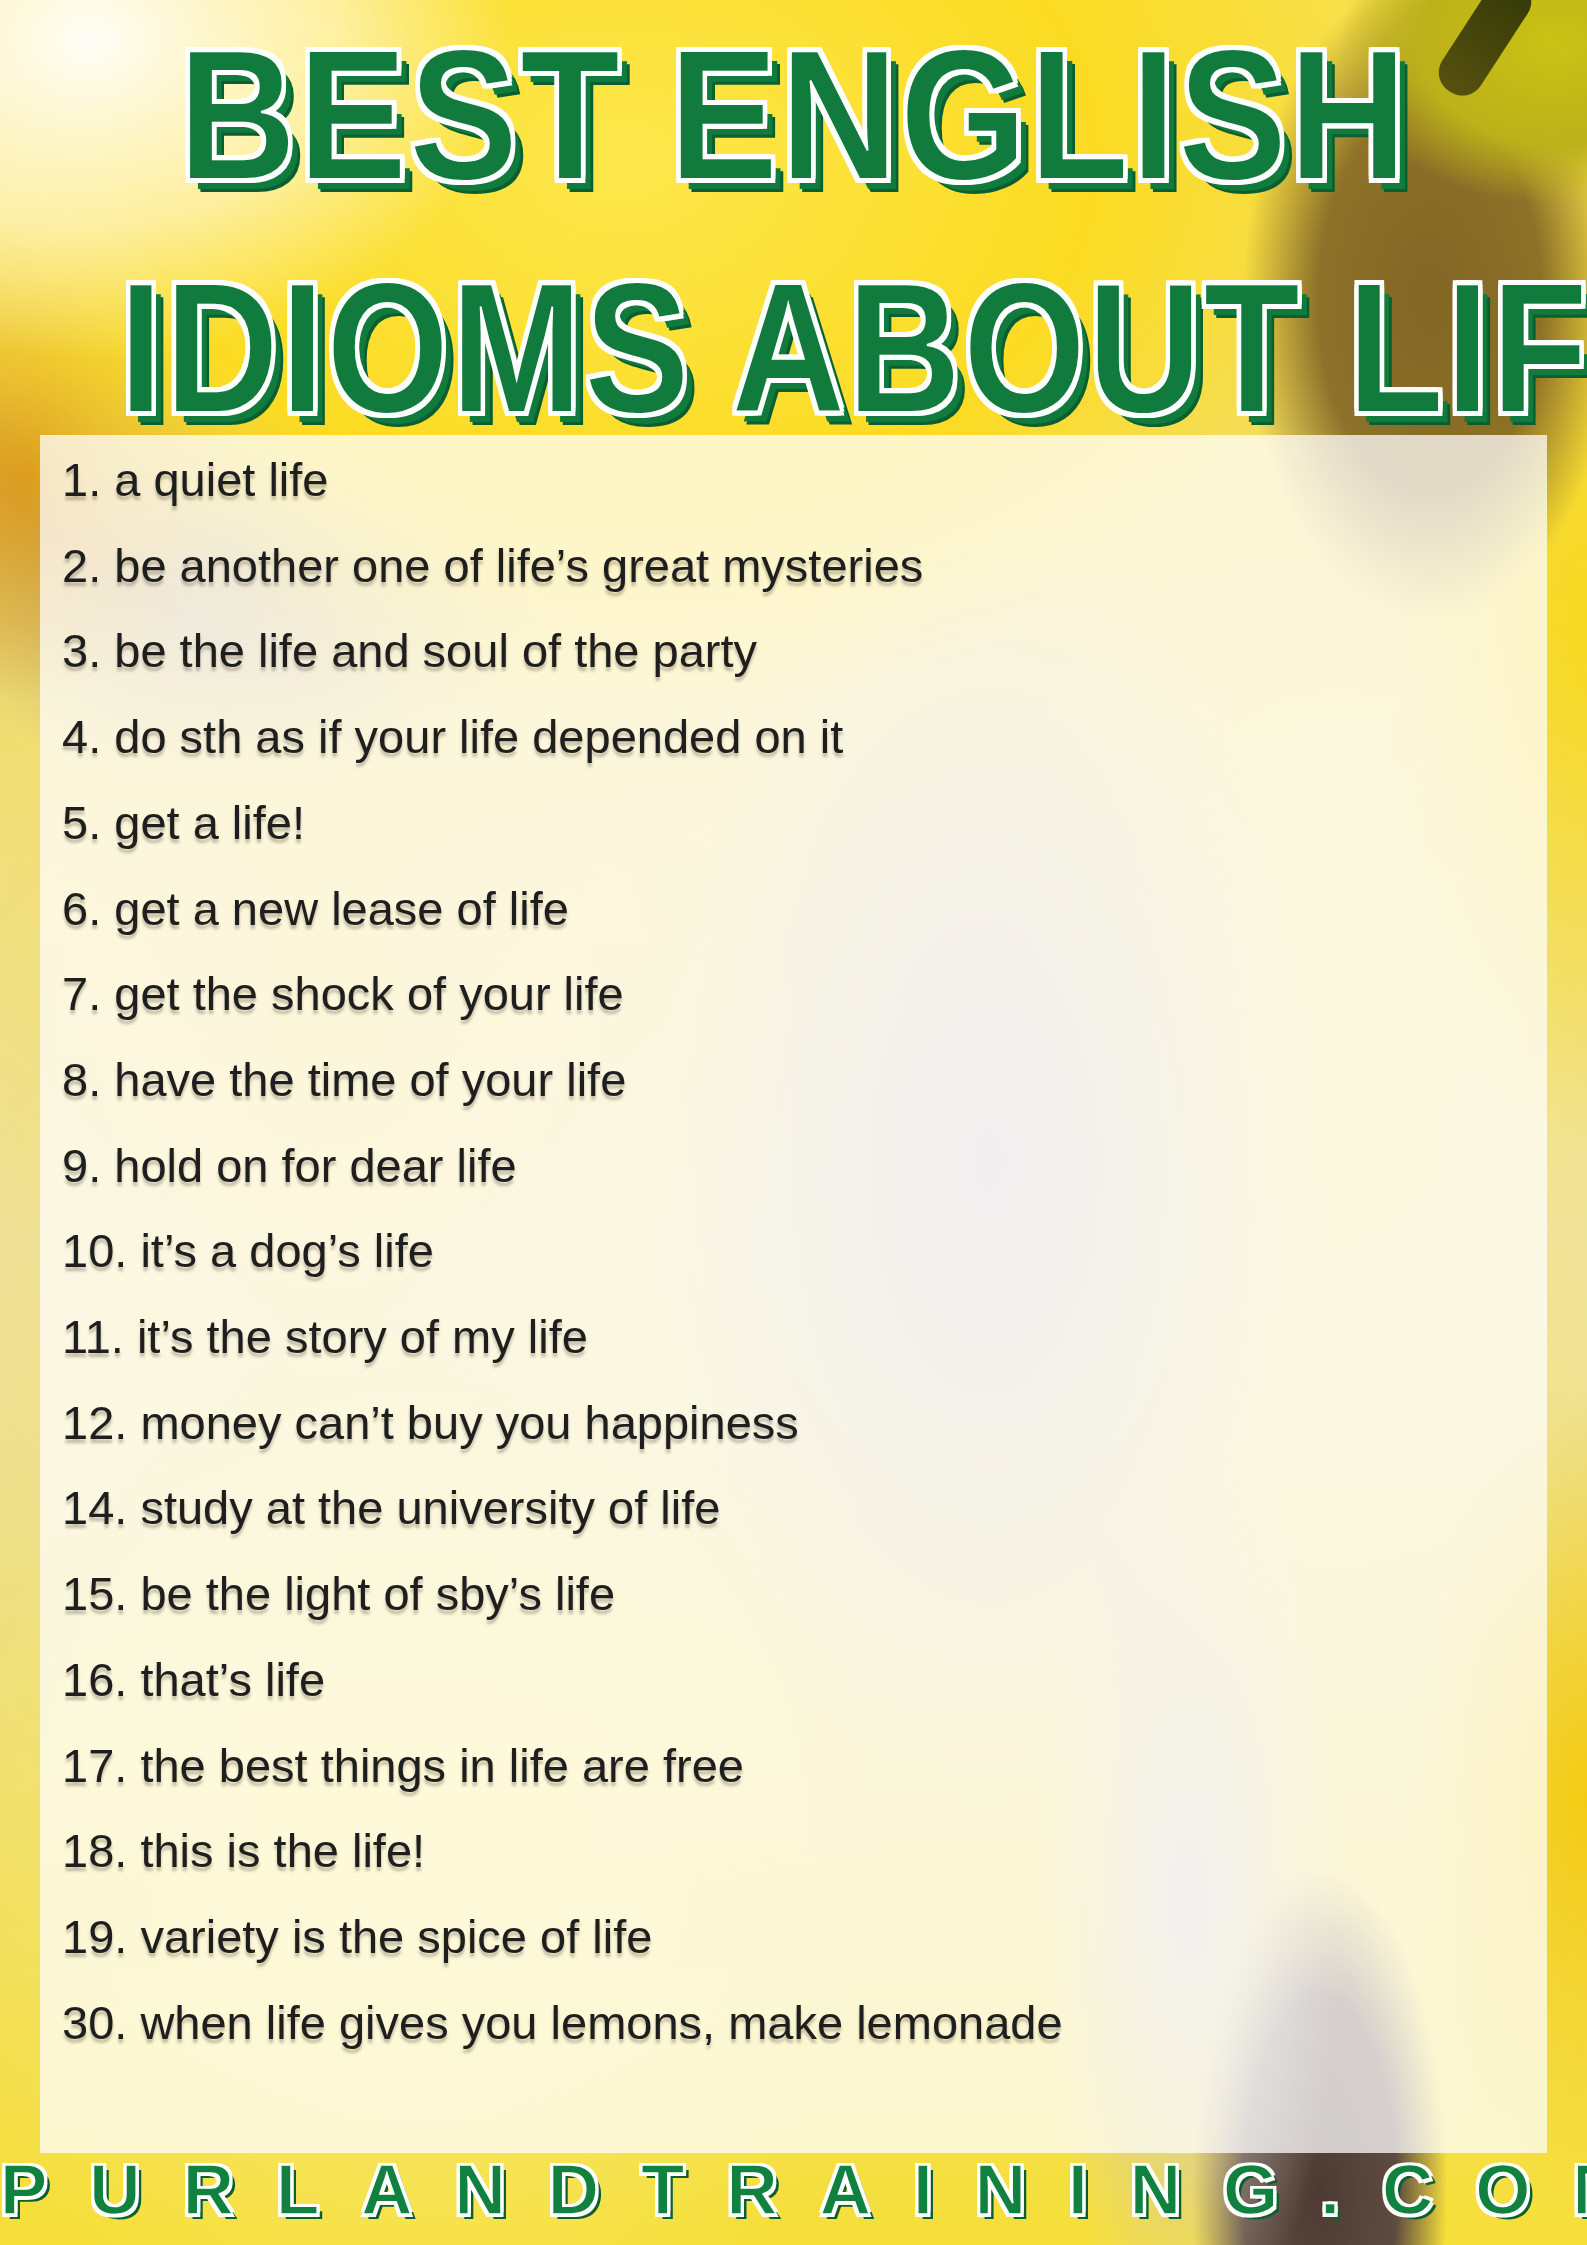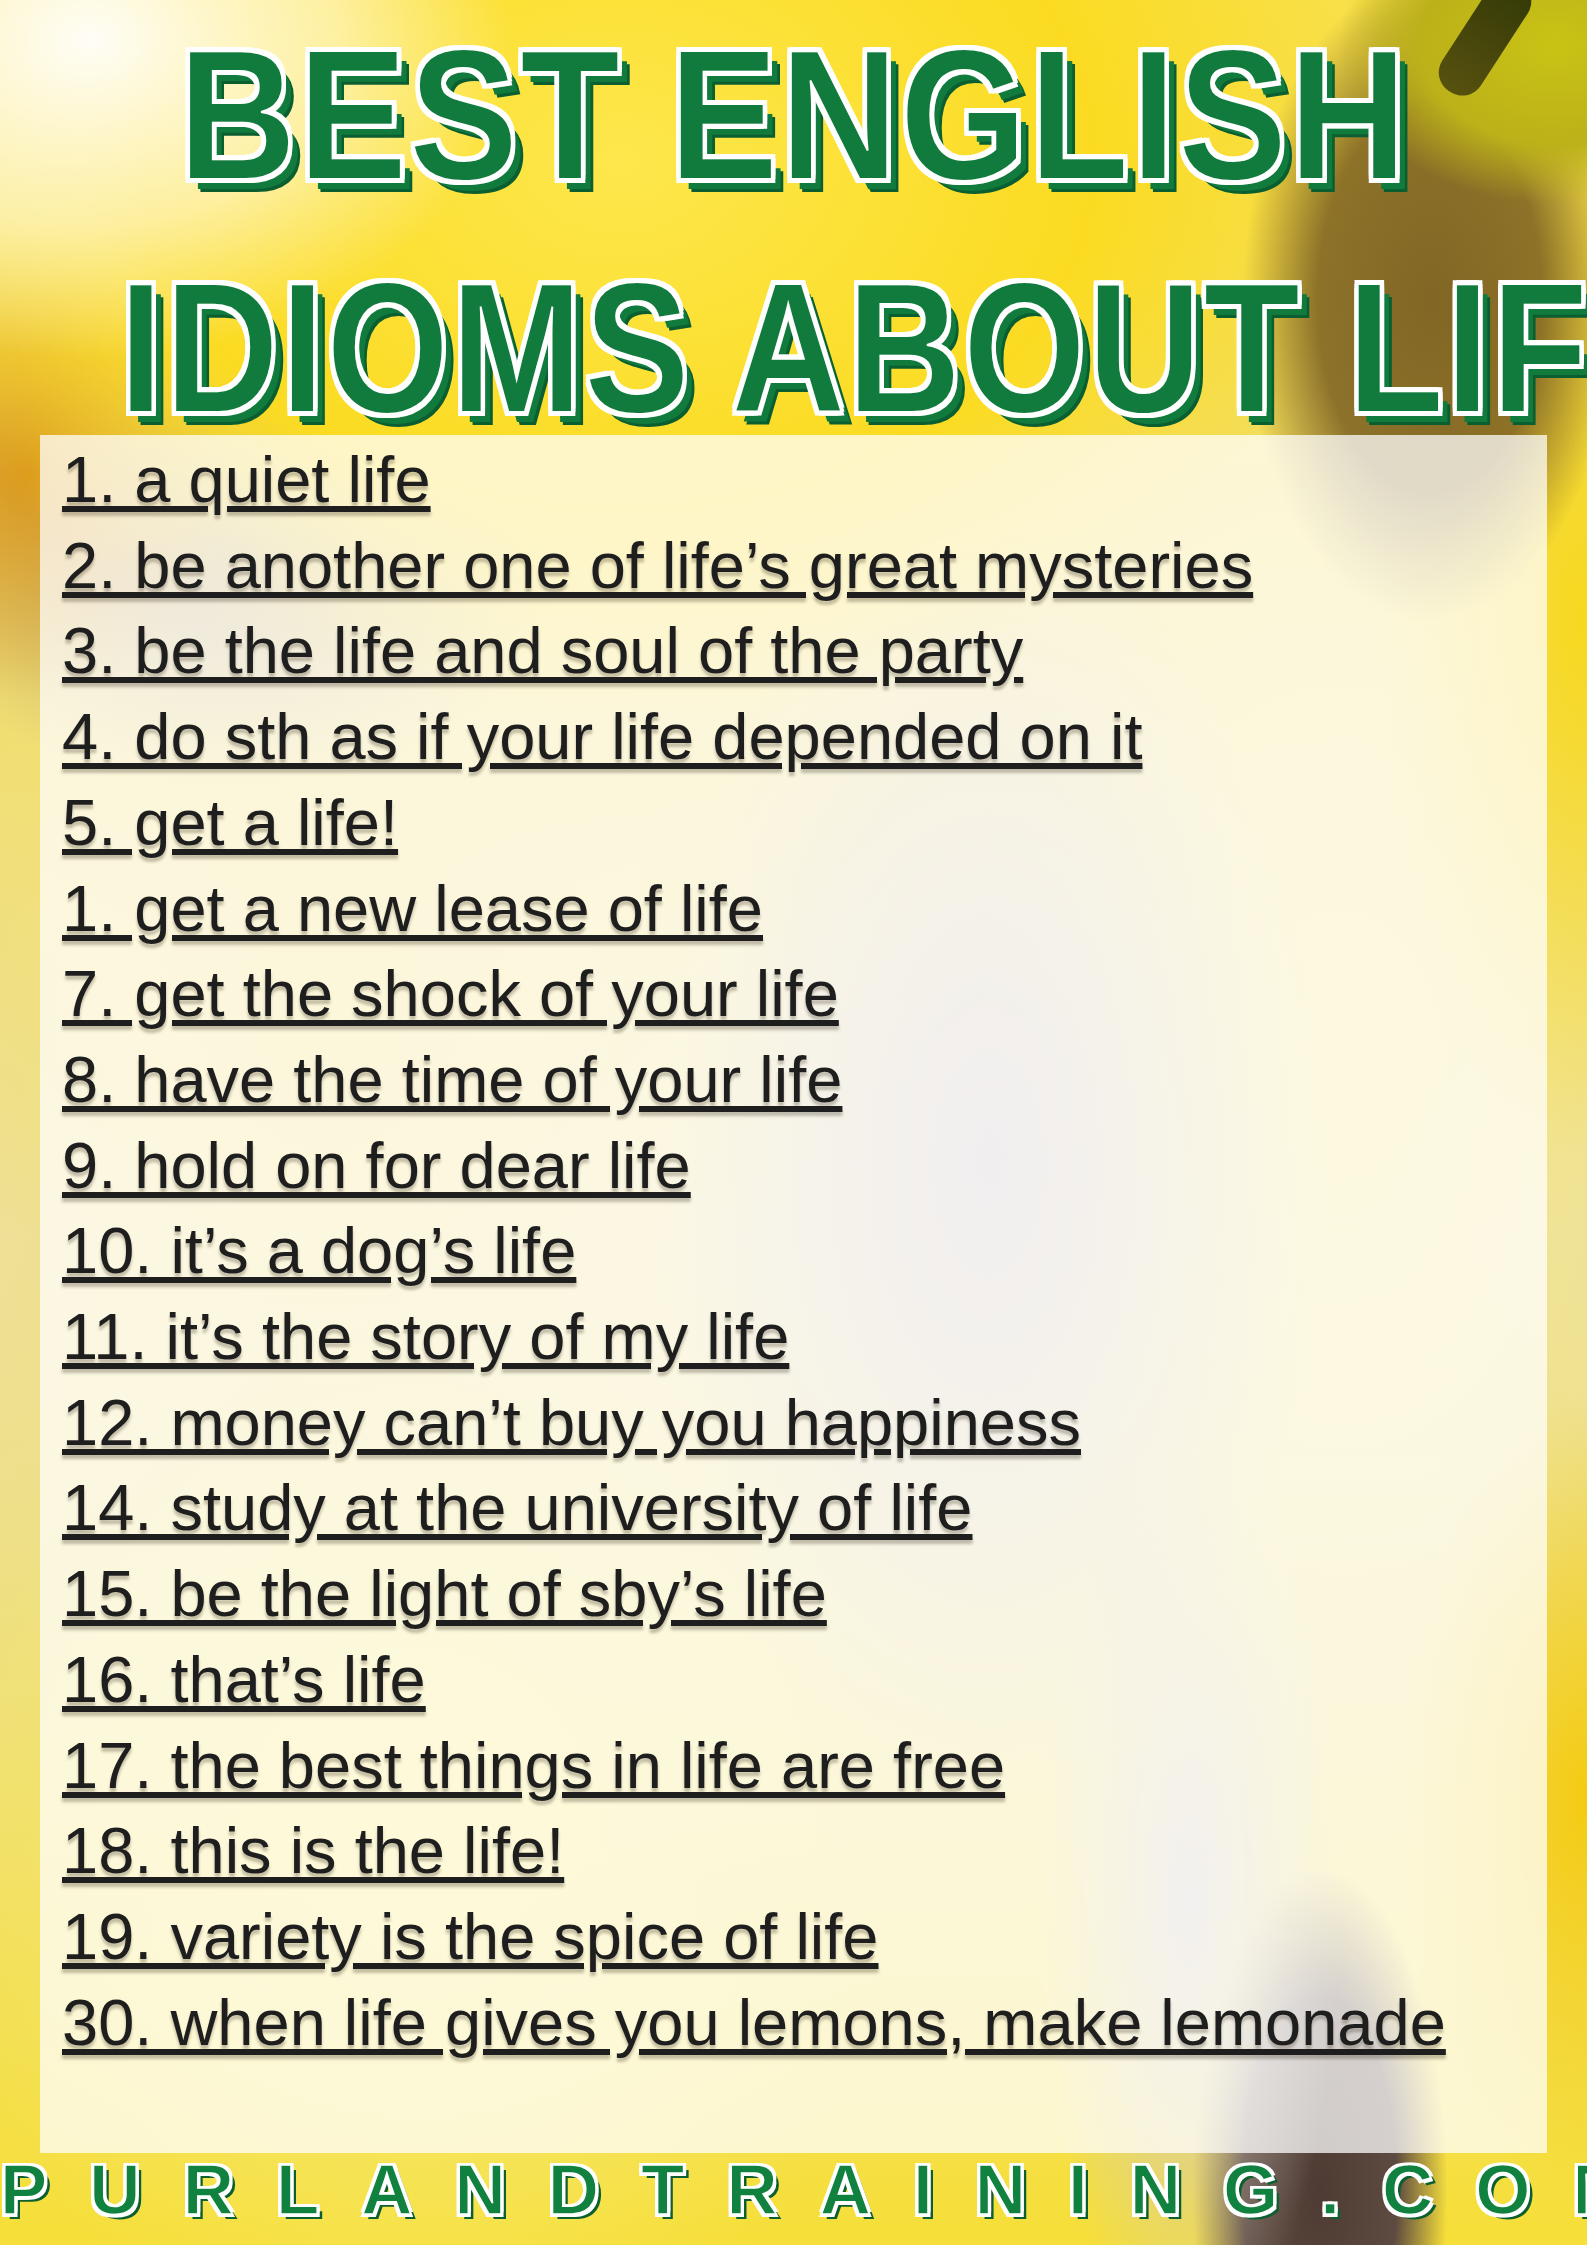--- a/index.html
+++ b/index.html
@@ -75,26 +75,25 @@
     position:absolute;
     left:40px;top:435px;
     width:1507px;height:1718px;
     background:rgba(255,255,255,.74);
   }
   .idiom-list{
     margin:0;padding:2px 10px 0 22px;
     list-style:none;
   }
   .idiom{
-    font-size:65px;
+    font-size:47px;
     line-height:85.7px;
     color:#1e1e1e;
     white-space:nowrap;
     text-shadow:0 4px 3px rgba(40,30,10,.28);
-    text-decoration:underline;
   }
   
   .site{
     position:absolute;left:0;right:0;top:2158px;
     text-align:center;
   }
   .site span{
     font-size:71px;font-weight:bold;line-height:64px;
     letter-spacing:42px;text-indent:42px;
     color:#11813f;
@@ -118,21 +117,21 @@
     <div class="title-line line2">IDIOMS ABOUT LIFE</div>
   </header>
 
   <main class="panel">
     <ol class="idiom-list" id="idiom-list">
         <li class="idiom">1. a quiet life</li>
         <li class="idiom">2. be another one of life’s great mysteries</li>
         <li class="idiom">3. be the life and soul of the party</li>
         <li class="idiom">4. do sth as if your life depended on it</li>
         <li class="idiom">5. get a life!</li>
-        <li class="idiom">1. get a new lease of life</li>
+        <li class="idiom">6. get a new lease of life</li>
         <li class="idiom">7. get the shock of your life</li>
         <li class="idiom">8. have the time of your life</li>
         <li class="idiom">9. hold on for dear life</li>
         <li class="idiom">10. it’s a dog’s life</li>
         <li class="idiom">11. it’s the story of my life</li>
         <li class="idiom">12. money can’t buy you happiness</li>
         <li class="idiom">14. study at the university of life</li>
         <li class="idiom">15. be the light of sby’s life</li>
         <li class="idiom">16. that’s life</li>
         <li class="idiom">17. the best things in life are free</li>

